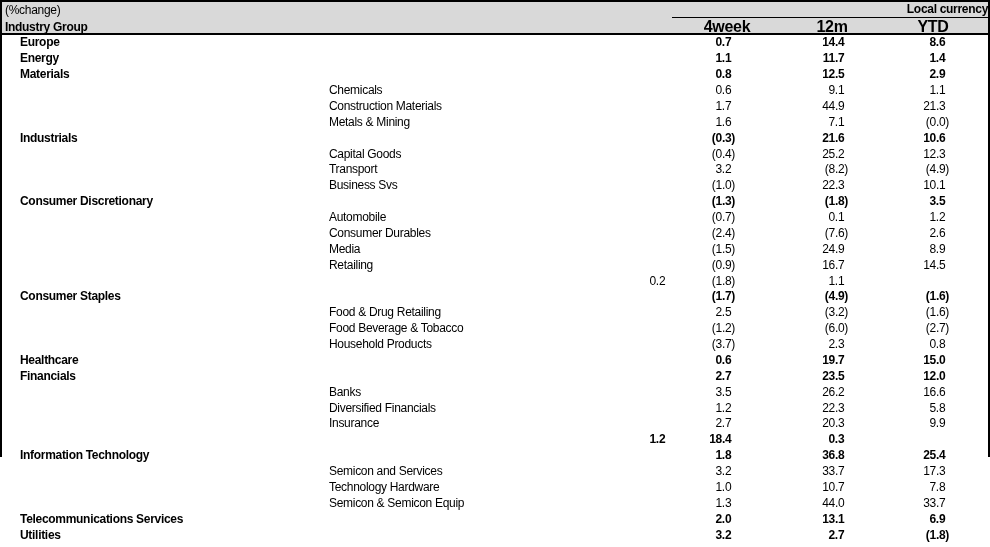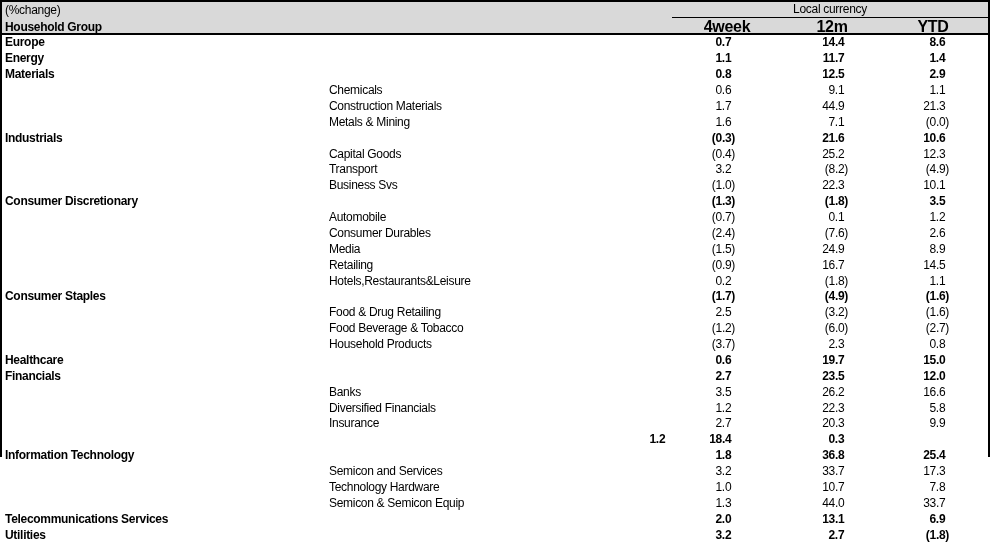--- a/index.html
+++ b/index.html
@@ -39,23 +39,23 @@
     height: 15px;
     align-items: center;
   }
   .unit-label {
     font-size: 12px;
     letter-spacing: -0.3px;
     padding-left: 3px;
     line-height: 14px;
   }
   .lc-cell {
-    text-align: center;
+    text-align: right;
     font-size: 12px;
-    font-weight: normal;
+    font-weight: bold;
     letter-spacing: -0.3px;
     border-bottom: 1px solid #000;
     line-height: 15px;
     height: 100%;
     box-sizing: border-box;
   }
   .rowhdr {
     font-size: 12px;
     font-weight: bold;
     letter-spacing: -0.3px;
@@ -72,40 +72,40 @@
   .row {
     display: grid;
     grid-template-columns: 670px 66px 113px 101px;
     height: 15.875px;
     align-items: center;
     font-size: 12px;
     letter-spacing: -0.3px;
     line-height: 13px;
   }
   .row.group { font-weight: bold; }
-  .cell.label { padding-left: 3px; white-space: nowrap; overflow: hidden; }
+  .cell.label { padding-left: 18px; white-space: nowrap; overflow: hidden; }
   .row.sub .cell.label { padding-left: 327px; }
   .cell.num {
     text-align: right;
     padding-right: 3px;
     white-space: nowrap;
   }
   .hp { visibility: hidden; }
 </style>
 </head>
 <body>
 
 <div class="sheet">
   <div class="thead">
     <div class="hrow1">
       <div class="unit-label">(%change)</div>
       <div class="lc-cell">Local currency</div>
     </div>
     <div class="hrow2">
-      <div class="rowhdr">Household Group</div>
+      <div class="rowhdr">Industry Group</div>
       <div class="hcol">4week</div>
       <div class="hcol">12m</div>
       <div class="hcol">YTD</div>
     </div>
   </div>
   <div class="tbody" id="tbody">
       <div class="row group">
         <div class="cell label">Europe</div>
         <div class="cell num"><span>0.7</span><span class="hp">)</span></div>
         <div class="cell num"><span>14.4</span><span class="hp">)</span></div>
@@ -189,21 +189,20 @@
         <div class="cell num"><span>24.9</span><span class="hp">)</span></div>
         <div class="cell num"><span>8.9</span><span class="hp">)</span></div>
       </div>
       <div class="row sub">
         <div class="cell label">Retailing</div>
         <div class="cell num"><span>(0.9)</span></div>
         <div class="cell num"><span>16.7</span><span class="hp">)</span></div>
         <div class="cell num"><span>14.5</span><span class="hp">)</span></div>
       </div>
       <div class="row sub">
-        <div class="cell label">Hotels,Restaurants&amp;Leisure</div>
         <div class="cell num"><span>0.2</span><span class="hp">)</span></div>
         <div class="cell num"><span>(1.8)</span></div>
         <div class="cell num"><span>1.1</span><span class="hp">)</span></div>
       </div>
       <div class="row group">
         <div class="cell label">Consumer Staples</div>
         <div class="cell num"><span>(1.7)</span></div>
         <div class="cell num"><span>(4.9)</span></div>
         <div class="cell num"><span>(1.6)</span></div>
       </div>

